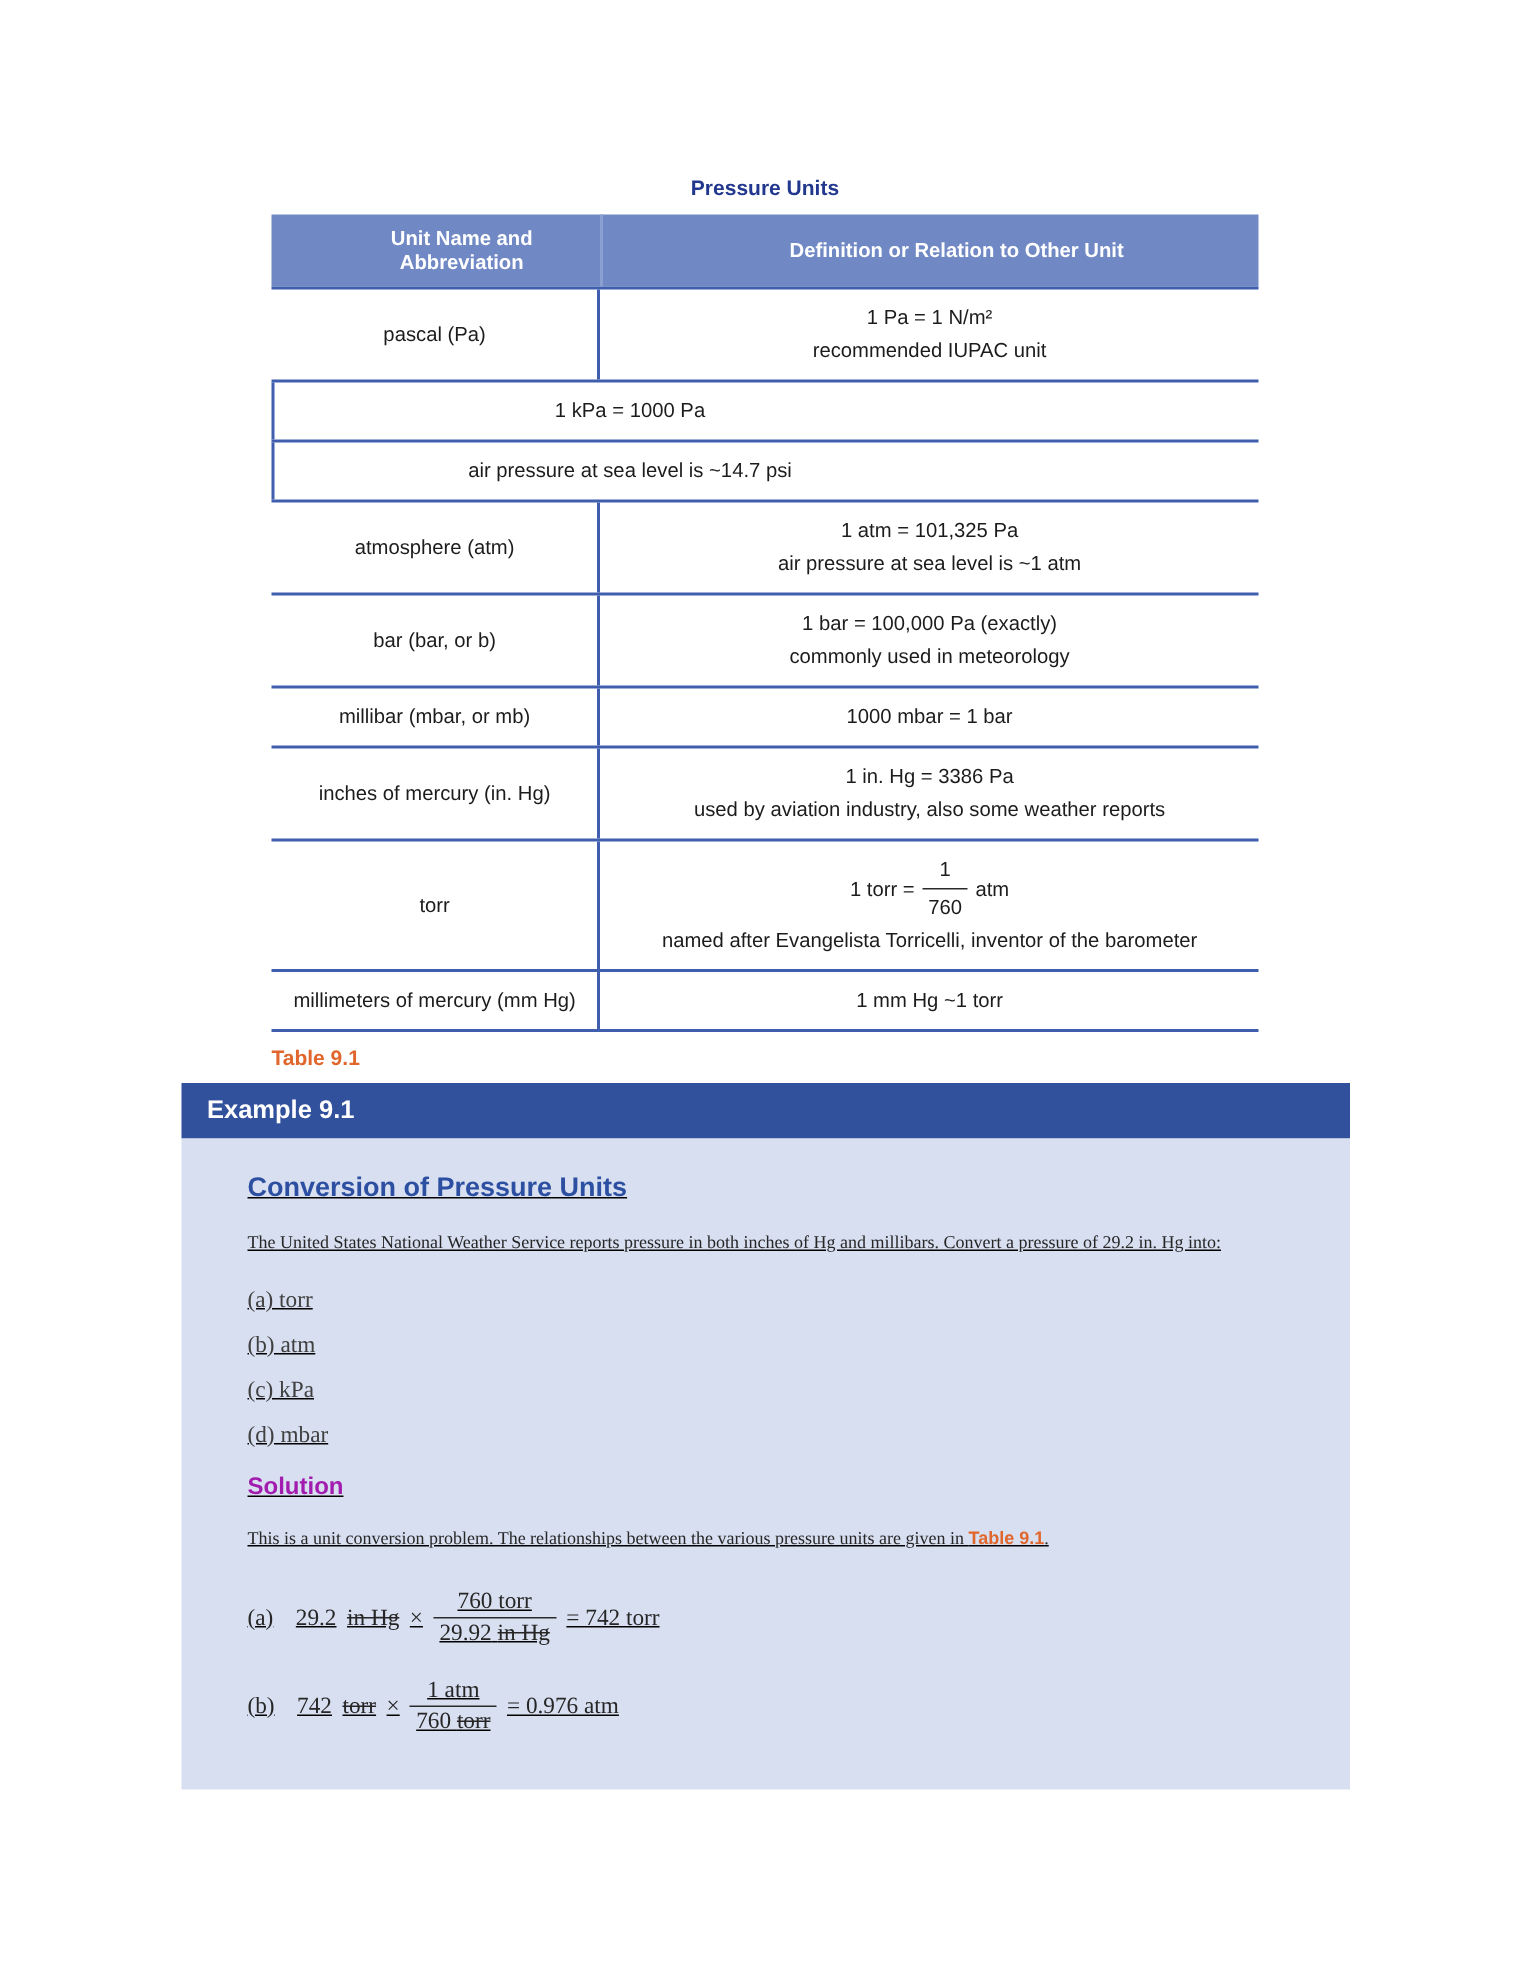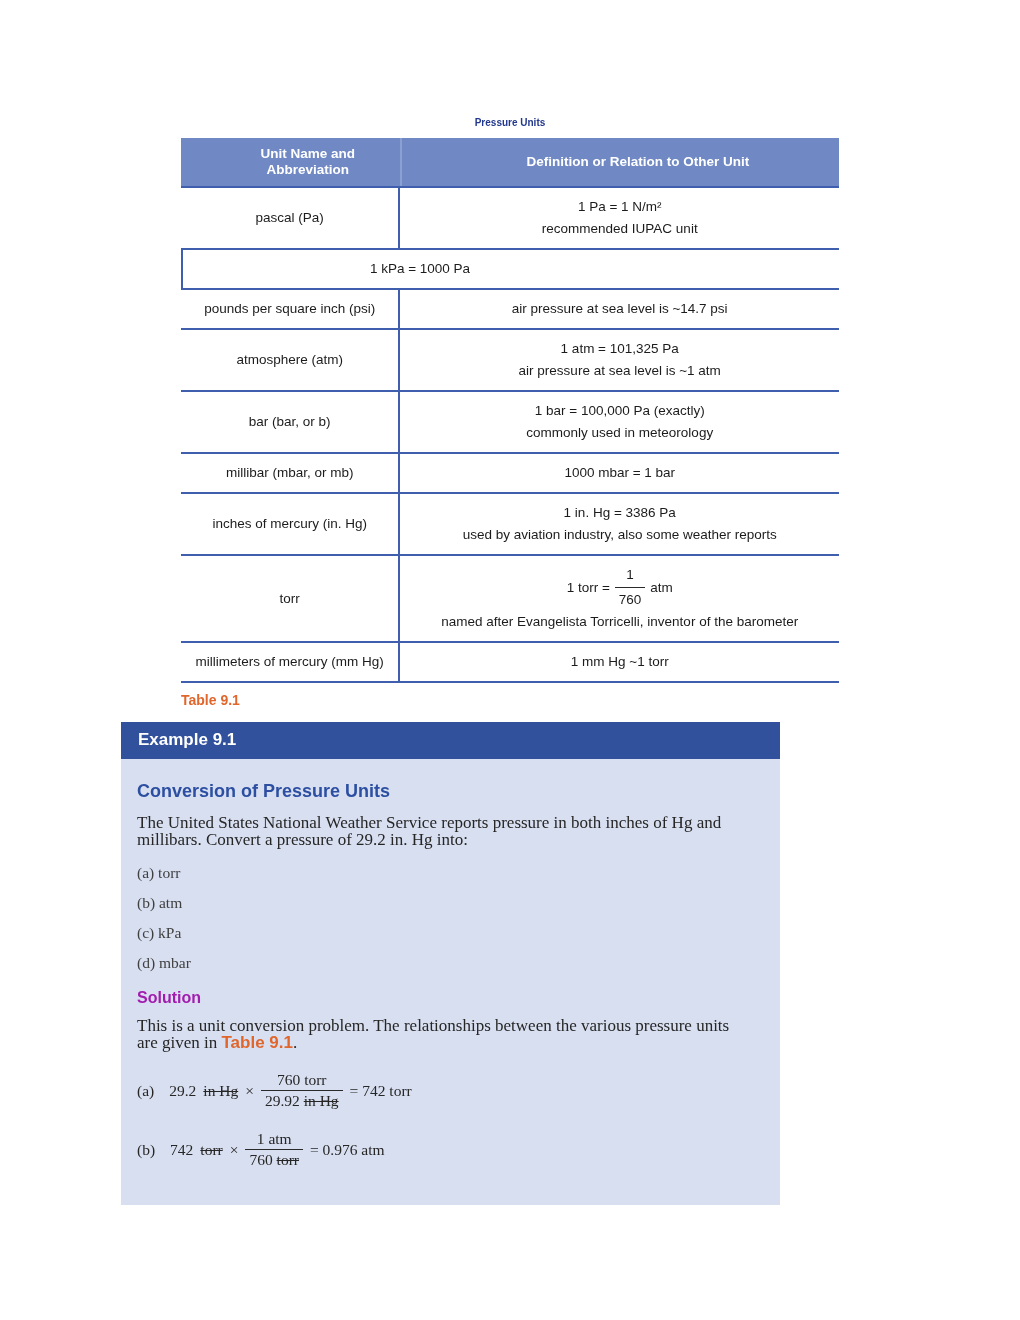--- a/index.html
+++ b/index.html
@@ -6,21 +6,21 @@
   html, body { margin: 0; padding: 0; }
   body {
     width: 1020px; height: 1320px;
     background: #ffffff;
     position: relative;
     font-family: "Liberation Sans", sans-serif;
   }
 
   
   .table-block { position: absolute; left: 181px; top: 117px; width: 658px; }
-  .table-title { text-align: center; font-size: 10px; font-weight: bold; color: #22388e; margin-bottom: 10px; }
+  .table-title { text-align: center; font-size: 14px; font-weight: bold; color: #22388e; margin-bottom: 10px; }
   .ptable { width: 100%; border-bottom: 2px solid #3f5fae; }
   .trow { display: flex; border-top: 2px solid #3f5fae; }
   .trow.header { border-top: none; background: #7089c4; }
   .cell {
     display: flex; flex-direction: column; justify-content: center; align-items: center;
     text-align: center; padding: 8px 12px;
     font-size: 13.5px; color: #1c1c1c; line-height: 22px;
   }
   .cell.unit { width: 234px; }
   .cell.def  { width: 476px; border-left: 2px solid #3f5fae; }
@@ -29,26 +29,26 @@
   .line { display: block; }
   .eqline { display: inline-flex; align-items: center; gap: 5px; justify-content: flex-end; }
   .table-caption { margin-top: 9px; color: #e0662c; font-weight: bold; font-size: 14px; }
 
   
   .frac { display: inline-flex; flex-direction: column; text-align: center; vertical-align: middle; }
   .frac .num { border-bottom: 1px solid #2a2a2a; padding: 0 4px 1px; }
   .frac .den { padding: 1px 4px 0; }
 
   
-  .example { position: absolute; left: 121px; top: 722px; width: 659px; }
+  .example { position: absolute; left: 121px; top: 722px; width: 779px; }
   .ex-header { background: #31519c; color: #ffffff; font-size: 17px; font-weight: bold; padding: 8px 17px 9px; }
-  .ex-body { background: #d8dff0; padding: 18px 40px 36px 16px; min-height: 388px; }
+  .ex-body { background: #d8dff0; padding: 18px 40px 36px 44px; min-height: 388px; text-decoration: underline; }
   .ex-title { color: #2c4fa2; font-size: 18px; font-weight: bold; margin: 4px 0 12px; }
   .ex-par {
-    font-family: "Liberation Serif", serif; font-size: 17px; line-height: 17px;
+    font-family: "Liberation Serif", serif; font-size: 12px; line-height: 28px;
     color: #262626; max-width: 716px;
   }
   .ex-items { margin: 14px 0 4px; }
   .ex-item { font-family: "Liberation Serif", serif; font-size: 15.5px; color: #404040; margin-top: 9px; line-height: 21px; }
   .sol-heading { color: #a21caf; font-size: 16px; font-weight: bold; margin: 16px 0 10px; }
   .tableref { color: #e0662c; font-weight: bold; font-family: "Liberation Sans", sans-serif; text-decoration: none; cursor: pointer; }
 
   .equation {
     display: flex; align-items: center; gap: 7px;
     font-family: "Liberation Serif", serif; font-size: 15.5px; color: #262626;
@@ -77,21 +77,20 @@
       </div>
     </div>
 
     <div class="trow">
       <div class="cell def">
         <span class="line">1 kPa = 1000 Pa</span>
       </div>
     </div>
 
     <div class="trow">
-      <div class="cell unit">pounds per square inch (psi)</div>
       <div class="cell def">
         <span class="line">air pressure at sea level is ~14.7 psi</span>
       </div>
     </div>
 
     <div class="trow">
       <div class="cell unit">atmosphere (atm)</div>
       <div class="cell def">
         <span class="line">1 atm = 101,325 Pa</span>
         <span class="line">air pressure at sea level is ~1 atm</span>

